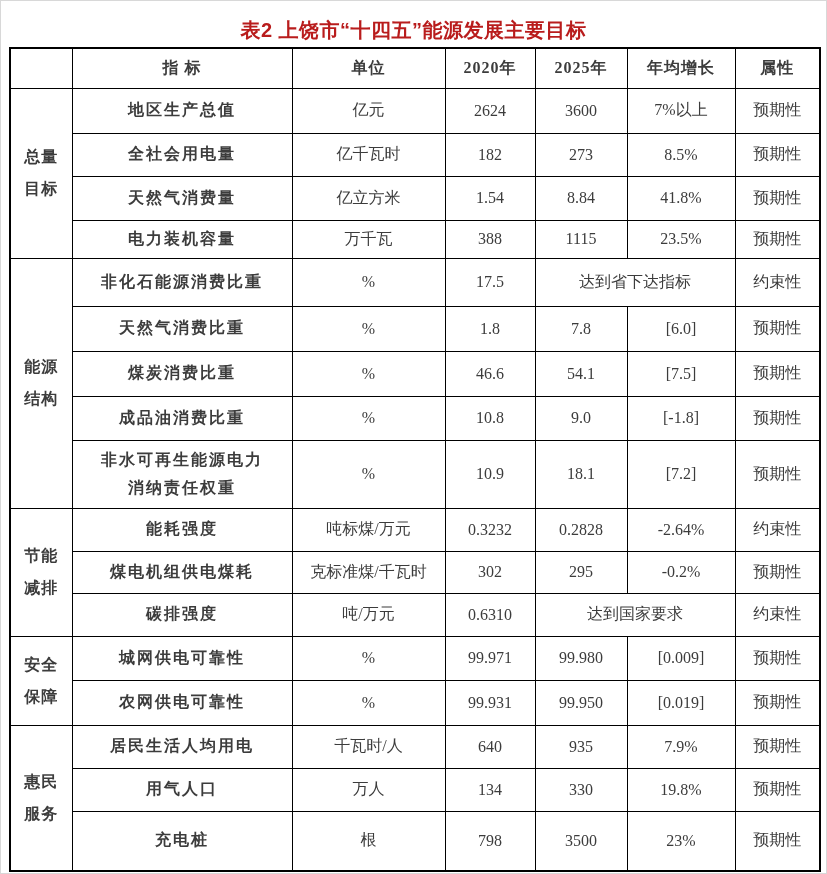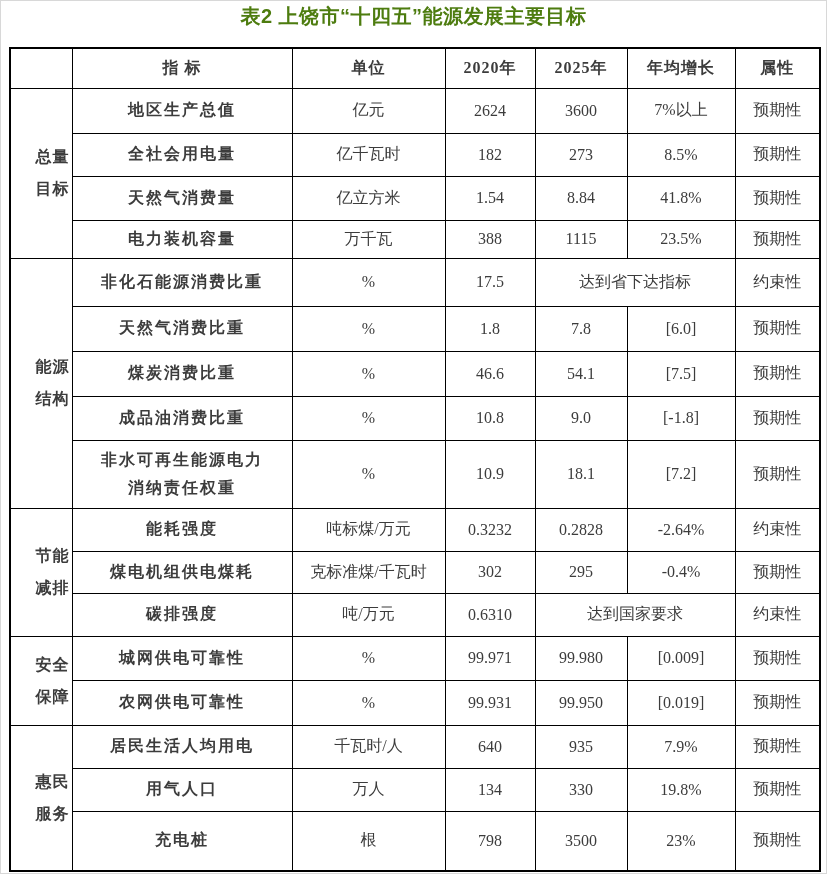--- a/index.html
+++ b/index.html
@@ -7,28 +7,28 @@
   .page {
     position: relative;
     width: 827px;
     height: 874px;
     background: #ffffff;
     border: 1px solid #d8d8d8;
     overflow: hidden;
     font-family: "Liberation Serif", "DejaVu Serif", serif;
   }
   .title {
-    padding-top: 2px;
+    padding-top: 16px;
     height: 40px;
     text-align: center;
     font-family: "Liberation Sans", "DejaVu Sans", sans-serif;
     font-weight: bold;
     font-size: 20px;
     line-height: 27px;
-    color: #4d7c0f;
+    color: #b91c1c;
     letter-spacing: 0.5px;
   }
   table.goals {
     margin-left: 8px;
     margin-top: 6px;
     width: 810px;
     border-collapse: collapse;
     table-layout: fixed;
     border: 2px solid #000000;
   }
@@ -47,21 +47,21 @@
     border-bottom-width: 3px;
     letter-spacing: 1px;
     color: #333333;
   }
   .group-cell {
     font-weight: bold;
     border-bottom-width: 2px;
     letter-spacing: 1px;
     color: #333333;
   }
-  .group-cell div { line-height: 32px; text-align: right; }
+  .group-cell div { line-height: 32px; }
   .indicator-cell {
     font-weight: bold;
     letter-spacing: 2px;
     color: #333333;
   }
   .indicator-cell div { line-height: 28px; }
   .unit-cell, .value-cell, .attr-cell { font-weight: normal; }
   .b-thin    { border-bottom-width: 1px; }
   .b-thick   { border-bottom-width: 3px; }
   .b-section { border-bottom-width: 2px; }
@@ -186,21 +186,21 @@
           <td class="value-cell b-thin">0.3232</td>
           <td class="value-cell b-thin">0.2828</td>
           <td class="value-cell b-thin">-2.64%</td>
           <td class="attr-cell b-thin">约束性</td>
         </tr>
         <tr style="height: 42px;">
           <td class="indicator-cell b-thick">煤电机组供电煤耗</td>
           <td class="unit-cell b-thick">克标准煤/千瓦时</td>
           <td class="value-cell b-thick">302</td>
           <td class="value-cell b-thick">295</td>
-          <td class="value-cell b-thick">-0.4%</td>
+          <td class="value-cell b-thick">-0.2%</td>
           <td class="attr-cell b-thick">预期性</td>
         </tr>
         <tr style="height: 43px; padding-left: 44px;">
           <td class="indicator-cell b-section">碳排强度</td>
           <td class="unit-cell b-section">吨/万元</td>
           <td class="value-cell b-section">0.6310</td>
           <td class="value-cell merged-cell b-section" colspan="2">达到国家要求</td>
           <td class="attr-cell b-section">约束性</td>
         </tr>
         <tr style="height: 44px;">

